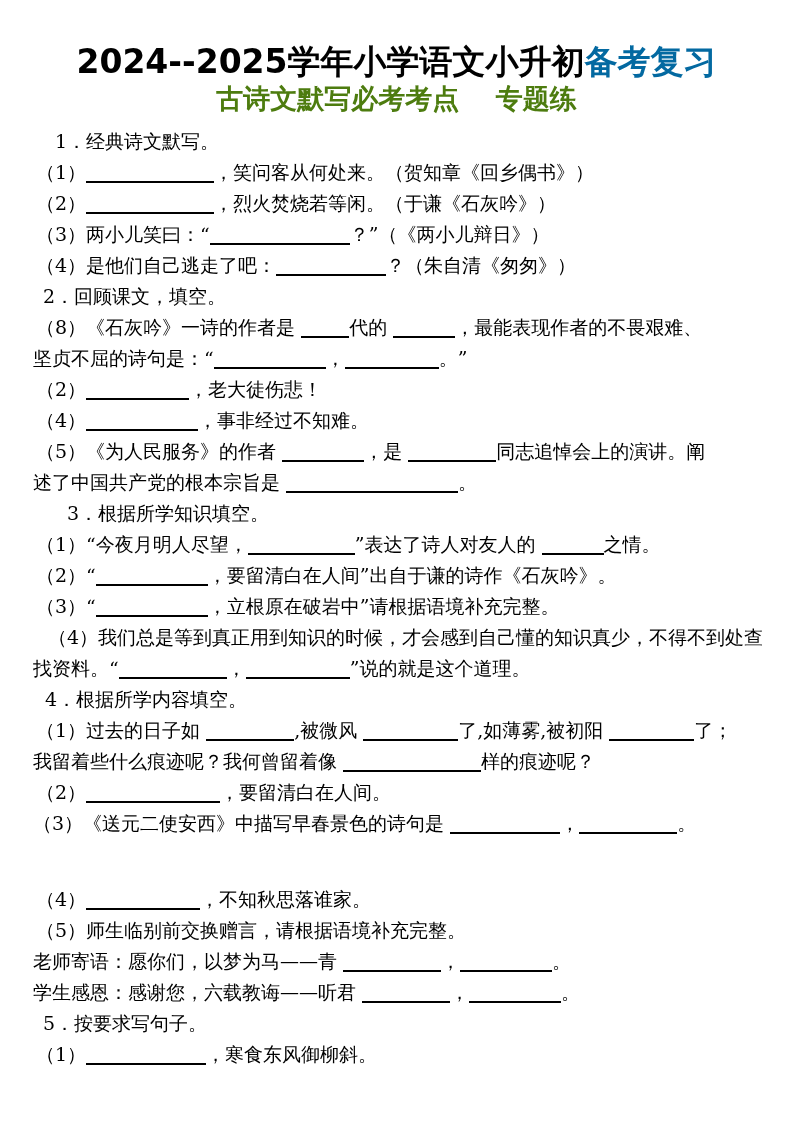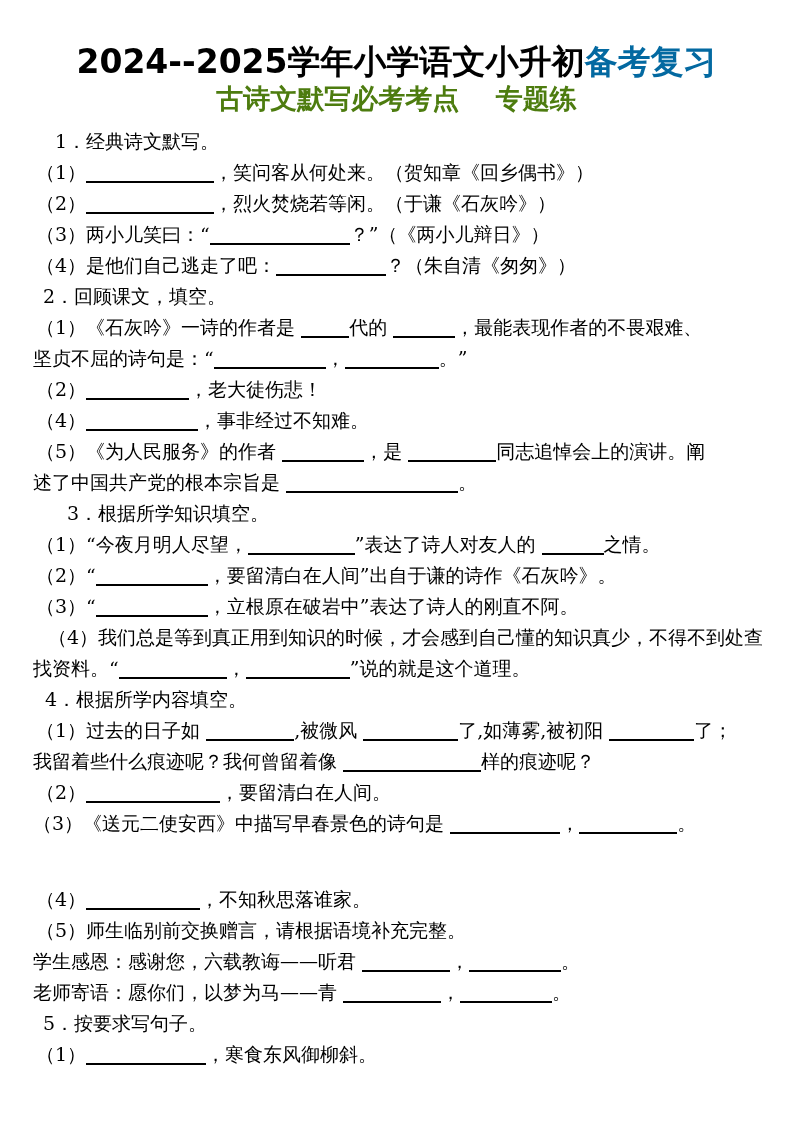--- a/index.html
+++ b/index.html
@@ -61,37 +61,37 @@
     <span>2024--2025学年小学语文小升初</span><span class="red">备考复习</span>
   </div>
   <div class="title2">古诗文默写必考考点　 专题练</div>
   <div class="doc">
       <div class="line" style="padding-left: 22px;"><span>1．经典诗文默写。</span></div>
       <div class="line" style="padding-left: 3px;"><span>（1）</span><span class="blank" style="width: 128px;"></span><span>，笑问客从何处来。（贺知章《回乡偶书》）</span></div>
       <div class="line" style="padding-left: 3px;"><span>（2）</span><span class="blank" style="width: 128px;"></span><span>，烈火焚烧若等闲。（于谦《石灰吟》）</span></div>
       <div class="line" style="padding-left: 3px;"><span>（3）两小儿笑曰：“</span><span class="blank" style="width: 140px;"></span><span>？”（《两小儿辩日》）</span></div>
       <div class="line" style="padding-left: 3px;"><span>（4）是他们自己逃走了吧：</span><span class="blank" style="width: 110px;"></span><span>？（朱自清《匆匆》）</span></div>
       <div class="line" style="padding-left: 10px;"><span>2．回顾课文，填空。</span></div>
-      <div class="line" style="padding-left: 3px;"><span>（1）《石灰吟》一诗的作者是 </span><span class="blank" style="width: 48px;"></span><span>代的 </span><span class="blank" style="width: 62px;"></span><span>，最能表现作者的不畏艰难、</span></div>
+      <div class="line" style="padding-left: 3px;"><span>（8）《石灰吟》一诗的作者是 </span><span class="blank" style="width: 48px;"></span><span>代的 </span><span class="blank" style="width: 62px;"></span><span>，最能表现作者的不畏艰难、</span></div>
       <div class="line"><span>坚贞不屈的诗句是：“</span><span class="blank" style="width: 112px;"></span><span>，</span><span class="blank" style="width: 94px;"></span><span>。”</span></div>
       <div class="line" style="padding-left: 3px;"><span>（2）</span><span class="blank" style="width: 103px;"></span><span>，老大徒伤悲！</span></div>
       <div class="line" style="padding-left: 3px;"><span>（4）</span><span class="blank" style="width: 112px;"></span><span>，事非经过不知难。</span></div>
       <div class="line" style="padding-left: 3px;"><span>（5）《为人民服务》的作者 </span><span class="blank" style="width: 82px;"></span><span>，是 </span><span class="blank" style="width: 88px;"></span><span>同志追悼会上的演讲。阐</span></div>
       <div class="line"><span>述了中国共产党的根本宗旨是 </span><span class="blank" style="width: 172px;"></span><span>。</span></div>
       <div class="line" style="padding-left: 34px;"><span>3．根据所学知识填空。</span></div>
       <div class="line" style="padding-left: 3px;"><span>（1）“今夜月明人尽望，</span><span class="blank" style="width: 107px;"></span><span>”表达了诗人对友人的 </span><span class="blank" style="width: 62px;"></span><span>之情。</span></div>
       <div class="line" style="padding-left: 3px;"><span>（2）“</span><span class="blank" style="width: 112px;"></span><span>，要留清白在人间”出自于谦的诗作《石灰吟》。</span></div>
-      <div class="line" style="padding-left: 3px;"><span>（3）“</span><span class="blank" style="width: 112px;"></span><span>，立根原在破岩中”表达了诗人的刚直不阿。</span></div>
+      <div class="line" style="padding-left: 3px;"><span>（3）“</span><span class="blank" style="width: 112px;"></span><span>，立根原在破岩中”请根据语境补充完整。</span></div>
       <div class="line" style="padding-left: 3px; text-align: right;"><span>（4）我们总是等到真正用到知识的时候，才会感到自己懂的知识真少，不得不到处查</span></div>
       <div class="line"><span>找资料。“</span><span class="blank" style="width: 108px;"></span><span>，</span><span class="blank" style="width: 104px;"></span><span>”说的就是这个道理。</span></div>
       <div class="line" style="padding-left: 12px;"><span>4．根据所学内容填空。</span></div>
       <div class="line" style="padding-left: 3px;"><span>（1）过去的日子如 </span><span class="blank" style="width: 88px;"></span><span>,被微风 </span><span class="blank" style="width: 95px;"></span><span>了,如薄雾,被初阳 </span><span class="blank" style="width: 85px;"></span><span>了；</span></div>
       <div class="line"><span>我留着些什么痕迹呢？我何曾留着像 </span><span class="blank" style="width: 138px;"></span><span>样的痕迹呢？</span></div>
       <div class="line" style="padding-left: 3px;"><span>（2）</span><span class="blank" style="width: 134px;"></span><span>，要留清白在人间。</span></div>
       <div class="line"><span>（3）《送元二使安西》中描写早春景色的诗句是 </span><span class="blank" style="width: 110px;"></span><span>，</span><span class="blank" style="width: 98px;"></span><span>。</span></div>
       <div class="line" style="padding-left: 3px; margin-top: 45px;"><span>（4）</span><span class="blank" style="width: 114px;"></span><span>，不知秋思落谁家。</span></div>
       <div class="line" style="padding-left: 3px;"><span>（5）师生临别前交换赠言，请根据语境补充完整。</span></div>
+      <div class="line"><span>老师寄语：愿你们，以梦为马——青 </span><span class="blank" style="width: 98px;"></span><span>，</span><span class="blank" style="width: 92px;"></span><span>。</span></div>
       <div class="line"><span>学生感恩：感谢您，六载教诲——听君 </span><span class="blank" style="width: 88px;"></span><span>，</span><span class="blank" style="width: 92px;"></span><span>。</span></div>
-      <div class="line"><span>老师寄语：愿你们，以梦为马——青 </span><span class="blank" style="width: 98px;"></span><span>，</span><span class="blank" style="width: 92px;"></span><span>。</span></div>
       <div class="line" style="padding-left: 10px;"><span>5．按要求写句子。</span></div>
       <div class="line" style="padding-left: 3px;"><span>（1）</span><span class="blank" style="width: 120px;"></span><span>，寒食东风御柳斜。</span></div>
     </div>
 </div>
 
 </body></html>

